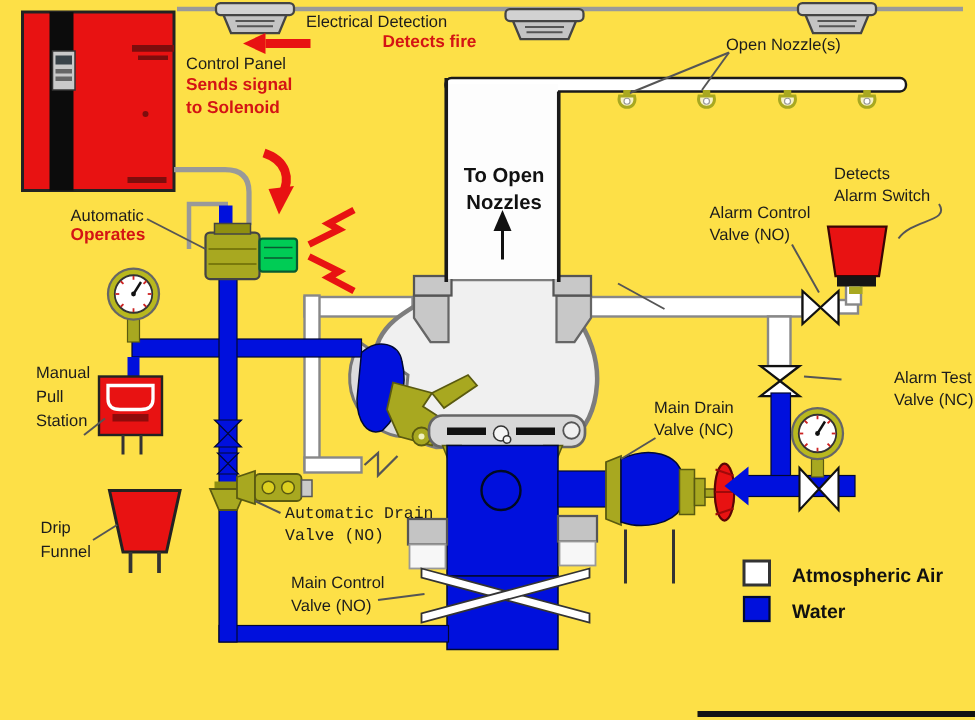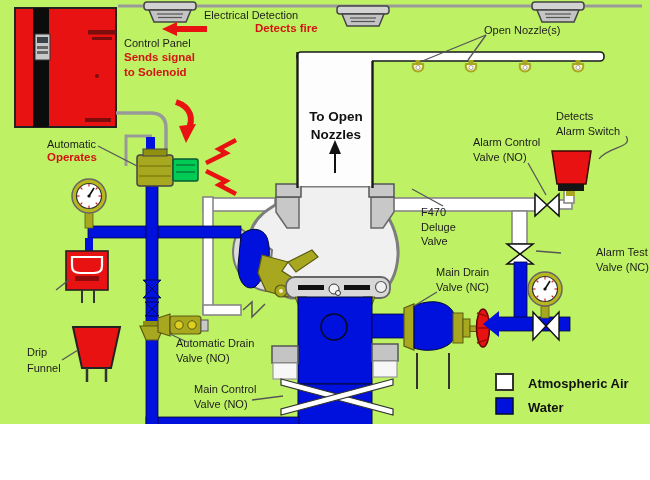--- a/index.html
+++ b/index.html
@@ -1,16 +1,16 @@
 <!DOCTYPE html>
 <html><head>
 <meta charset="utf-8">
 <style>
   html,body{margin:0;padding:0;background:#fff;}
-  .stage{position:relative;width:650px;height:424px;background:#bef264;overflow:hidden;
+  .stage{position:relative;width:650px;height:480px;background:#fde047;overflow:hidden;
          font-family:"Liberation Sans",sans-serif;}
   .stage svg{position:absolute;left:0;top:0;}
   .lbl{position:absolute;font:11px/1.32 "Liberation Sans",sans-serif;color:#1c1c1c;
        white-space:pre-line;}
   .red{color:#d41414;font-weight:bold;font-size:11.5px;}
   .big{font-weight:bold;font-size:13.5px;line-height:1.3;text-align:center;color:#111;}
   .legend-text{font-weight:bold;font-size:13px;color:#111;white-space:nowrap;}
   .brand{position:absolute;left:333px;top:440px;font:bold 25px/1 "Liberation Sans",sans-serif;
          letter-spacing:-0.5px;color:#111;white-space:nowrap;}
   .brand .r{color:#e32222;}
@@ -295,37 +295,37 @@
   <rect x="465" y="474" width="185" height="4" fill="#141414"></rect>
 </svg>
 
   <div class="lbl" style="left:204px;top:8px;">Electrical Detection</div>
   <div class="lbl red" style="left:221px;top:21px;padding-left:34px;">Detects fire</div>
   <div class="lbl" style="left:124px;top:36px;">Control Panel</div>
   <div class="lbl red" style="left:124px;top:50px;">Sends signal
 to Solenoid</div>
   <div class="lbl" style="left:47px;top:137px;">Automatic</div>
   <div class="lbl red" style="left:47px;top:150px;">Operates</div>
+  <div class="lbl" style="left:24px;top:242px;line-height:1.45;">Manual
+Pull
+Station</div>
   <div class="lbl" style="left:27px;top:345px;line-height:1.45;">Drip
 Funnel</div>
   <div class="lbl big" style="left:294px;top:108px;width:84px;">To Open
 Nozzles</div>
   <div class="lbl" style="left:484px;top:23px;">Open Nozzle(s)</div>
   <div class="lbl" style="left:556px;top:109px;">Detects
 Alarm Switch</div>
   <div class="lbl" style="left:473px;top:135px;">Alarm Control
 Valve (NO)</div>
-  <div class="lbl" style="left:421px;top:205px;">F470
-Deluge
-Valve</div>
   <div class="lbl" style="left:596px;top:245px;">Alarm Test
 Valve (NC)</div>
   <div class="lbl" style="left:436px;top:265px;">Main Drain
 Valve (NC)</div>
-  <div class="lbl" style="left:176px;top:336px;">Automatic Drain
+  <div class="lbl" style="left:190px;top:336px;font-family:Liberation Mono, monospace;">Automatic Drain
 Valve (NO)</div>
   <div class="lbl" style="left:194px;top:382px;">Main Control
 Valve (NO)</div>
 
   <div class="lbl legend-text" style="left:528px;top:375px;">Atmospheric Air</div>
   <div class="lbl legend-text" style="left:528px;top:399px;">Water</div>
 
 </div>
 
 </body></html>

